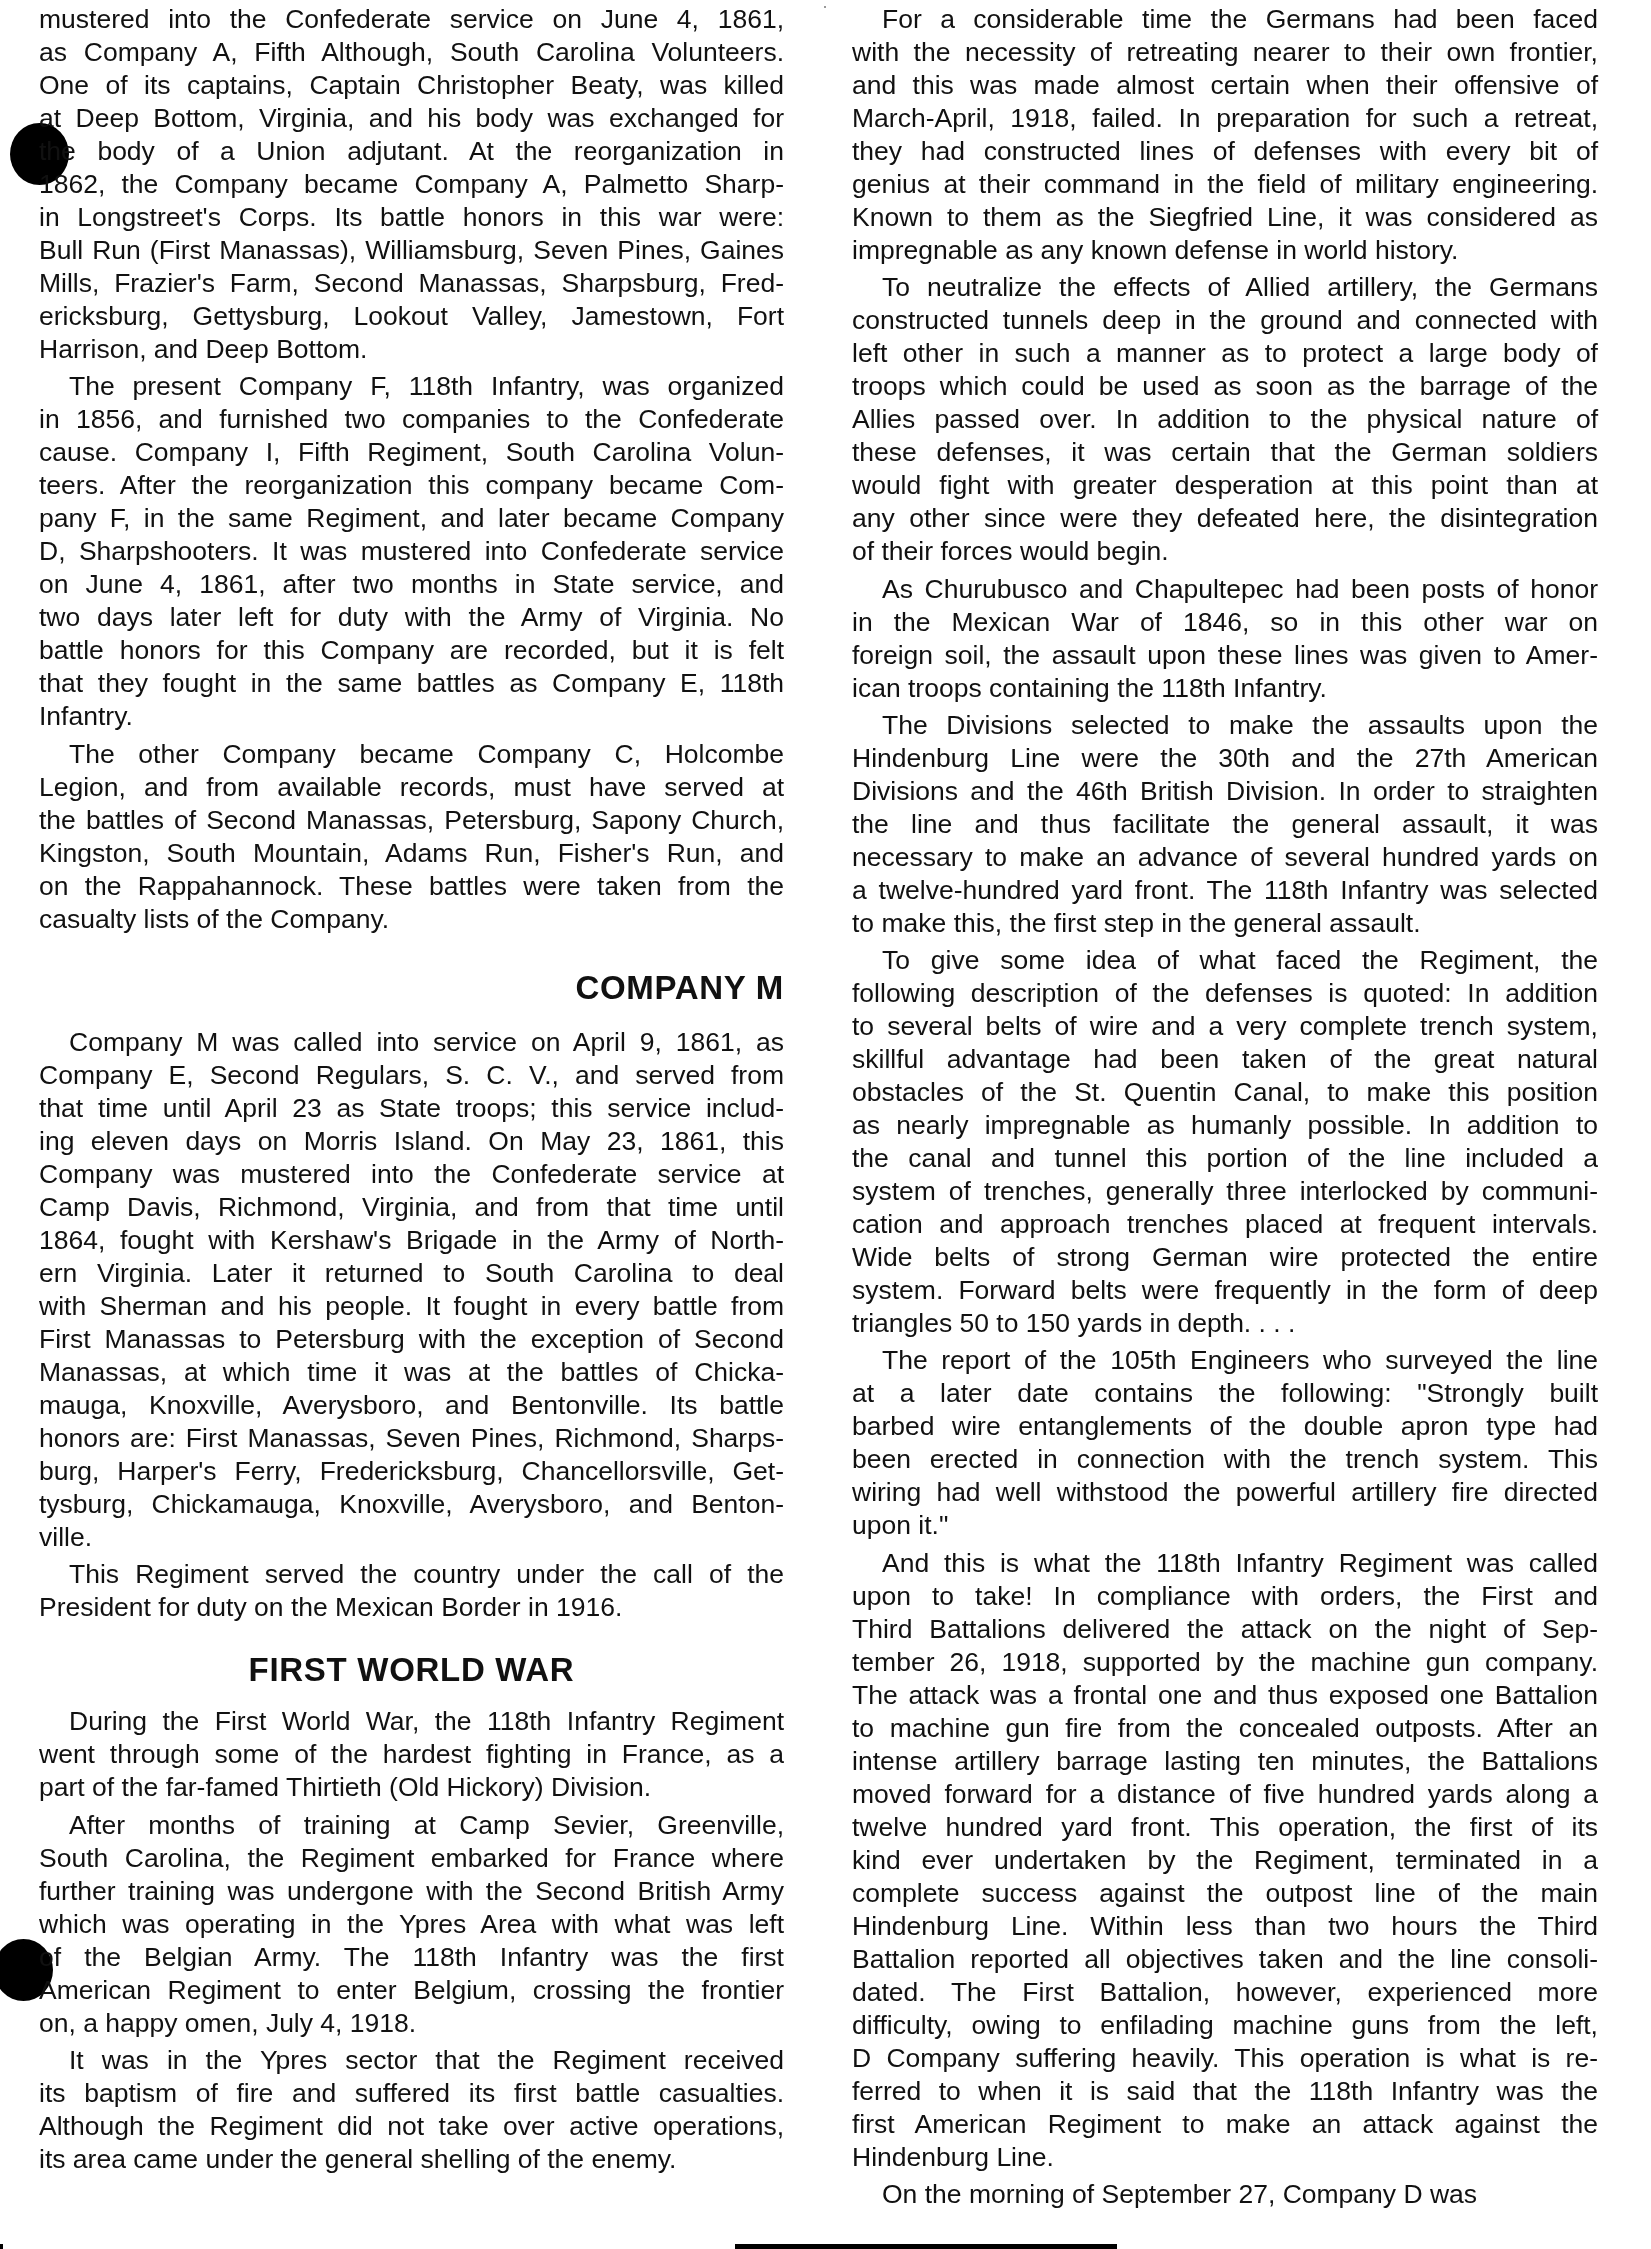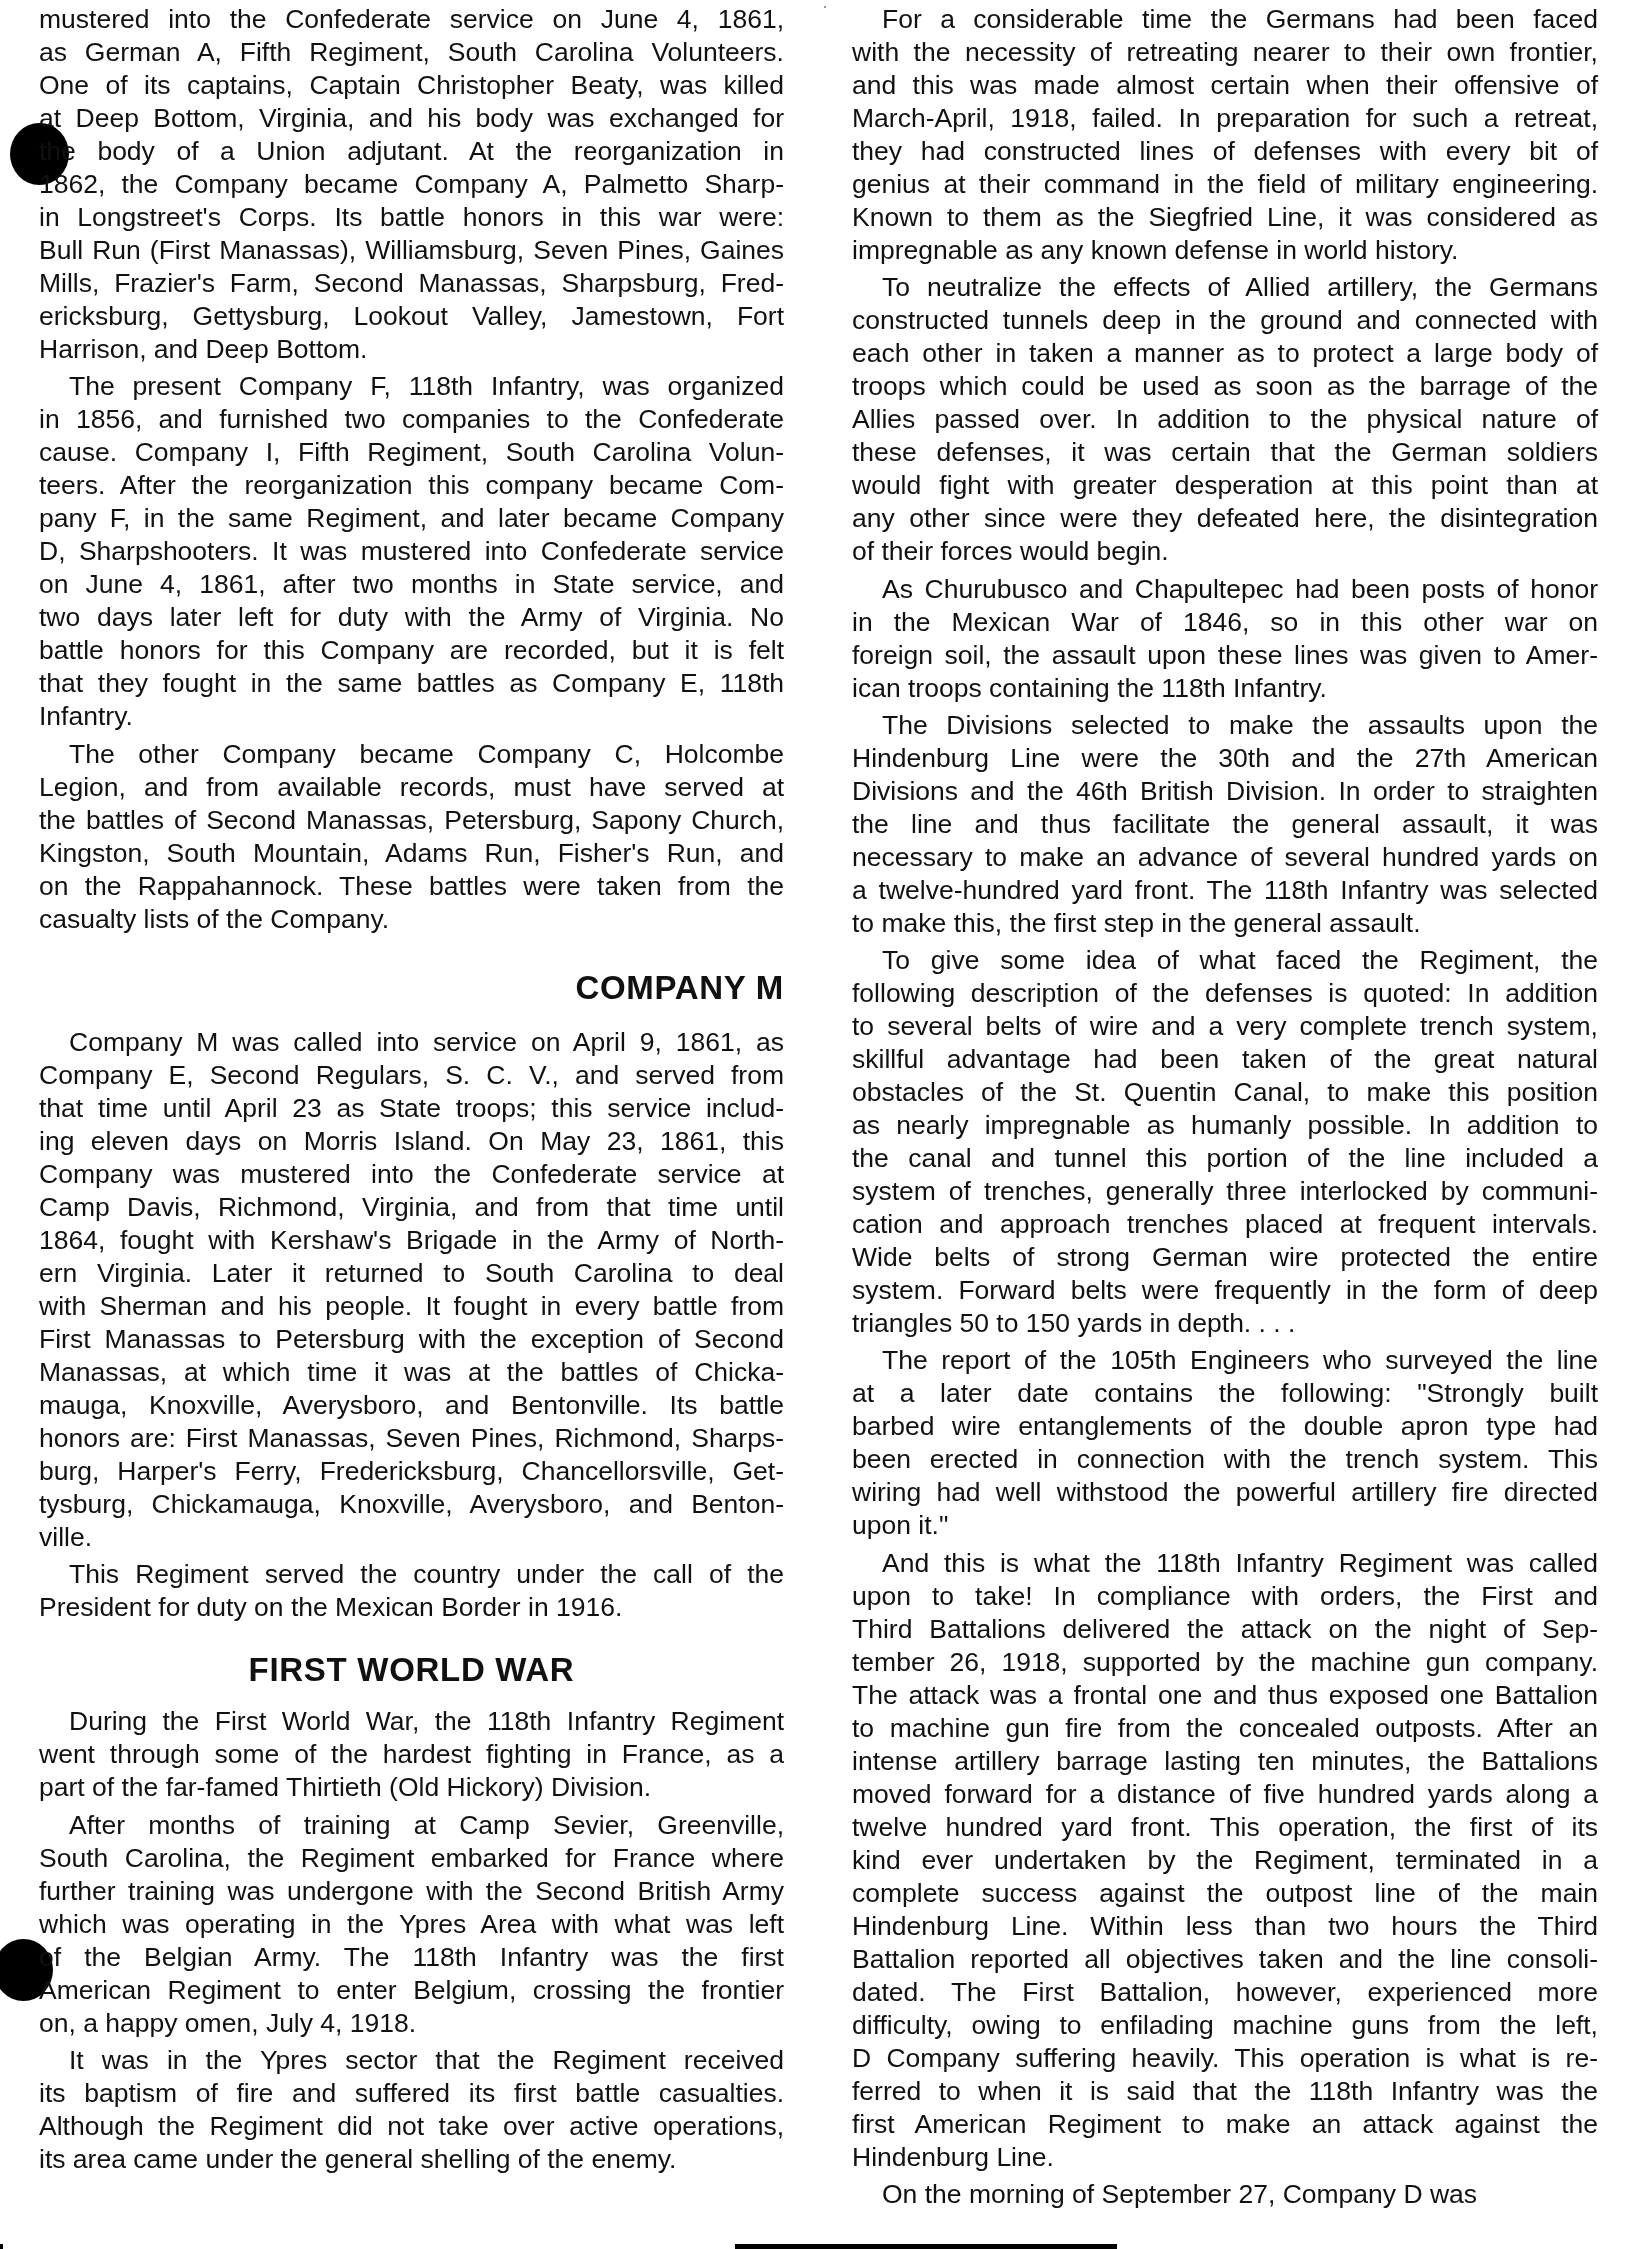--- a/index.html
+++ b/index.html
@@ -27,21 +27,21 @@
 
 <div class="page">
 
   <div class="punch punch-top"></div>
   <div class="punch punch-bottom"></div>
 
   <div class="col col-left">
     <div id="left-intro">
         <div class="para">
           <span class="line" style="display: block; width: auto;">mustered into the Confederate service on June 4, 1861,</span>
-          <span class="line" style="display: block; width: auto;">as German A, Fifth Regiment, South Carolina Volunteers.</span>
+          <span class="line" style="display: block; width: auto;">as Company A, Fifth Although, South Carolina Volunteers.</span>
           <span class="line" style="display: block; width: auto;">One of its captains, Captain Christopher Beaty, was killed</span>
           <span class="line" style="display: block; width: auto;">at Deep Bottom, Virginia, and his body was exchanged for</span>
           <span class="line" style="display: block; width: auto;">the body of a Union adjutant.  At the reorganization in</span>
           <span class="line" style="display: block; width: auto;">1862, the Company became Company A, Palmetto Sharp-</span>
           <span class="line" style="display: block; width: auto;">in Longstreet's Corps.  Its battle honors in this war were:</span>
           <span class="line" style="display: block; width: auto;">Bull Run (First Manassas), Williamsburg, Seven Pines, Gaines</span>
           <span class="line" style="display: block; width: auto;">Mills, Frazier's Farm, Second Manassas, Sharpsburg, Fred-</span>
           <span class="line" style="display: block; width: auto;">ericksburg, Gettysburg, Lookout Valley, Jamestown, Fort</span>
           <span class="line last" style="display: block; width: auto;">Harrison, and Deep Bottom.</span>
         </div>
@@ -125,21 +125,21 @@
           <span class="line" style="display: block; width: auto;">and this was made almost certain when their offensive of</span>
           <span class="line" style="display: block; width: auto;">March-April, 1918, failed.  In preparation for such a retreat,</span>
           <span class="line" style="display: block; width: auto;">they had constructed lines of defenses with every bit of</span>
           <span class="line" style="display: block; width: auto;">genius at their command in the field of military engineering.</span>
           <span class="line" style="display: block; width: auto;">Known to them as the Siegfried Line, it was considered as</span>
           <span class="line last" style="display: block; width: auto;">impregnable as any known defense in world history.</span>
         </div>
         <div class="para">
           <span class="line indent" style="display: block; width: auto;">To neutralize the effects of Allied artillery, the Germans</span>
           <span class="line" style="display: block; width: auto;">constructed tunnels deep in the ground and connected with</span>
-          <span class="line" style="display: block; width: auto;">each other in taken a manner as to protect a large body of</span>
+          <span class="line" style="display: block; width: auto;">left other in such a manner as to protect a large body of</span>
           <span class="line" style="display: block; width: auto;">troops which could be used as soon as the barrage of the</span>
           <span class="line" style="display: block; width: auto;">Allies passed over.  In addition to the physical nature of</span>
           <span class="line" style="display: block; width: auto;">these defenses, it was certain that the German soldiers</span>
           <span class="line" style="display: block; width: auto;">would fight with greater desperation at this point than at</span>
           <span class="line" style="display: block; width: auto;">any other since were they defeated here, the disintegration</span>
           <span class="line last" style="display: block; width: auto;">of their forces would begin.</span>
         </div>
         <div class="para">
           <span class="line indent" style="display: block; width: auto;">As Churubusco and Chapultepec had been posts of honor</span>
           <span class="line" style="display: block; width: auto;">in the Mexican War of 1846,  so in this other war on</span>

